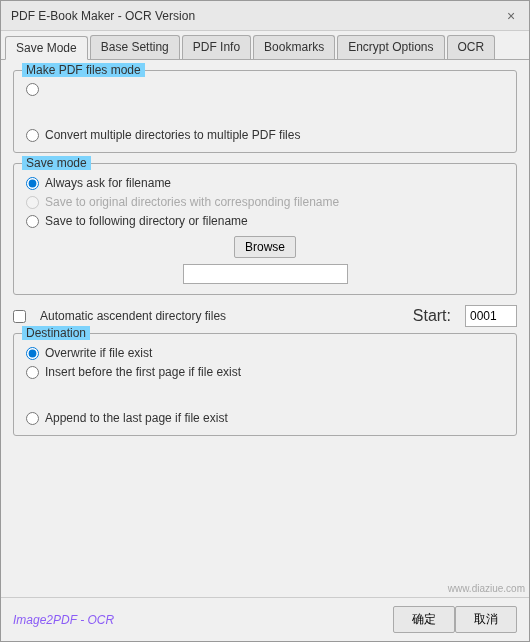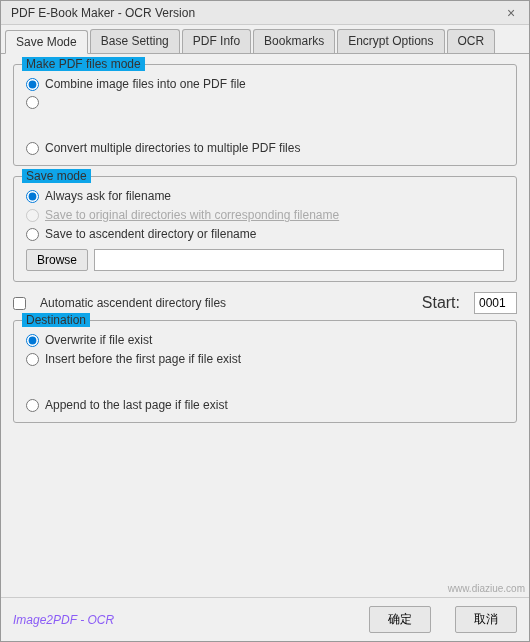--- a/index.html
+++ b/index.html
@@ -19,21 +19,21 @@
       display: flex;
       flex-direction: column;
     }
     .title-bar {
       background: #e8e8e8;
       border-bottom: 1px solid #ccc;
       padding: 6px 10px;
       display: flex;
       align-items: center;
       justify-content: space-between;
-      height: 24px;
+      height: 30px;
     }
     .title-bar-text {
       font-size: 12px;
       color: #333;
     }
     .title-bar-close {
       width: 16px;
       height: 16px;
       cursor: pointer;
       display: flex;
@@ -77,21 +77,21 @@
       border: 1px solid #aaa;
       border-radius: 3px;
       margin-bottom: 10px;
       padding: 8px 12px 10px;
       position: relative;
     }
     .group-label {
       position: absolute;
       top: -8px;
       left: 8px;
-      background: #0ea5e9;
+      background: #7dd3fc;
       padding: 0 4px;
       font-size: 12px;
       color: #333;
     }
     .radio-row {
       display: flex;
       align-items: center;
       margin-bottom: 5px;
       margin-top: 4px;
     }
@@ -106,27 +106,27 @@
       cursor: pointer;
       accent-color: #0078d7;
       flex-shrink: 0;
     }
     .radio-label {
       font-size: 12px;
       color: #333;
     }
     .radio-label.disabled {
       color: #aaa;
-      text-decoration: underline;
     }
     .save-mode-extra {
       display: flex;
       align-items: center;
       margin-top: 8px;
       gap: 6px;
+      flex-direction: column;
     }
     .checkbox-input {
       width: 13px;
       height: 13px;
       margin-right: 6px;
       cursor: pointer;
     }
     .btn-browse {
       border: 1px solid #aaa;
       background: #e8e8e8;
@@ -150,21 +150,21 @@
       margin: 8px 0 6px 0;
       gap: 8px;
     }
     .start-label {
       font-size: 16px;
       color: #333;
       margin-left: auto;
       margin-right: 6px;
     }
     .start-input {
-      width: 43px;
+      width: 52px;
       border: 1px solid #aaa;
       background: #fff;
       padding: 2px 4px;
       font-size: 12px;
       height: 22px;
       text-align: left;
     }
     .bottom-bar {
       display: flex;
       align-items: center;
@@ -173,21 +173,21 @@
       border-top: 1px solid #ccc;
       background: #f0f0f0;
     }
     .bottom-left {
       font-size: 12px;
       color: #8b5cf6;
       font-style: italic;
     }
     .bottom-buttons {
       display: flex;
-      gap: 24px;
+      gap: 0;
     }
     .btn-ok, .btn-cancel {
       border: 1px solid #aaa;
       background: #e8e8e8;
       padding: 4px 18px;
       font-size: 12px;
       cursor: pointer;
       border-radius: 2px;
       min-width: 60px;
     }
@@ -228,45 +228,41 @@
     <div class="tab">
       <span>OCR</span>
     </div>
   </div>
 
   <div class="content">
 
     <div class="group-box">
       <span class="group-label">Make PDF files mode</span>
       <div class="radio-row">
-        <input type="radio" class="radio-input" name="make-pdf" checked="" style="">
-        <span class="radio-label">Combine image files into one PDF file</span>
-      </div>
-      <div class="radio-row">
         <input type="radio" class="radio-input" name="make-pdf" style="">
       </div>
       <div class="radio-row">
         <input type="radio" class="radio-input" name="make-pdf" style="">
         <span class="radio-label">Convert multiple directories to multiple PDF files</span>
       </div>
     </div>
 
     <div class="group-box">
       <span class="group-label">Save mode</span>
       <div class="radio-row">
         <input type="radio" class="radio-input" name="save-mode" checked="" style="">
         <span class="radio-label">Always ask for filename</span>
       </div>
       <div class="radio-row">
         <input type="radio" class="radio-input" name="save-mode" disabled="" style="">
         <span class="radio-label disabled">Save to original directories with corresponding filename</span>
       </div>
       <div class="radio-row">
         <input type="radio" class="radio-input" name="save-mode" style="">
-        <span class="radio-label">Save to ascendent directory or filename</span>
+        <span class="radio-label">Save to following directory or filename</span>
       </div>
       <div class="save-mode-extra">
         <button class="btn-browse">Browse</button>
         <input type="text" class="path-input" value="" style="">
       </div>
     </div>
 
     <div class="auto-number-row">
       <input type="checkbox" class="checkbox-input" style="">
       <span class="radio-label">Automatic ascendent directory files</span>

